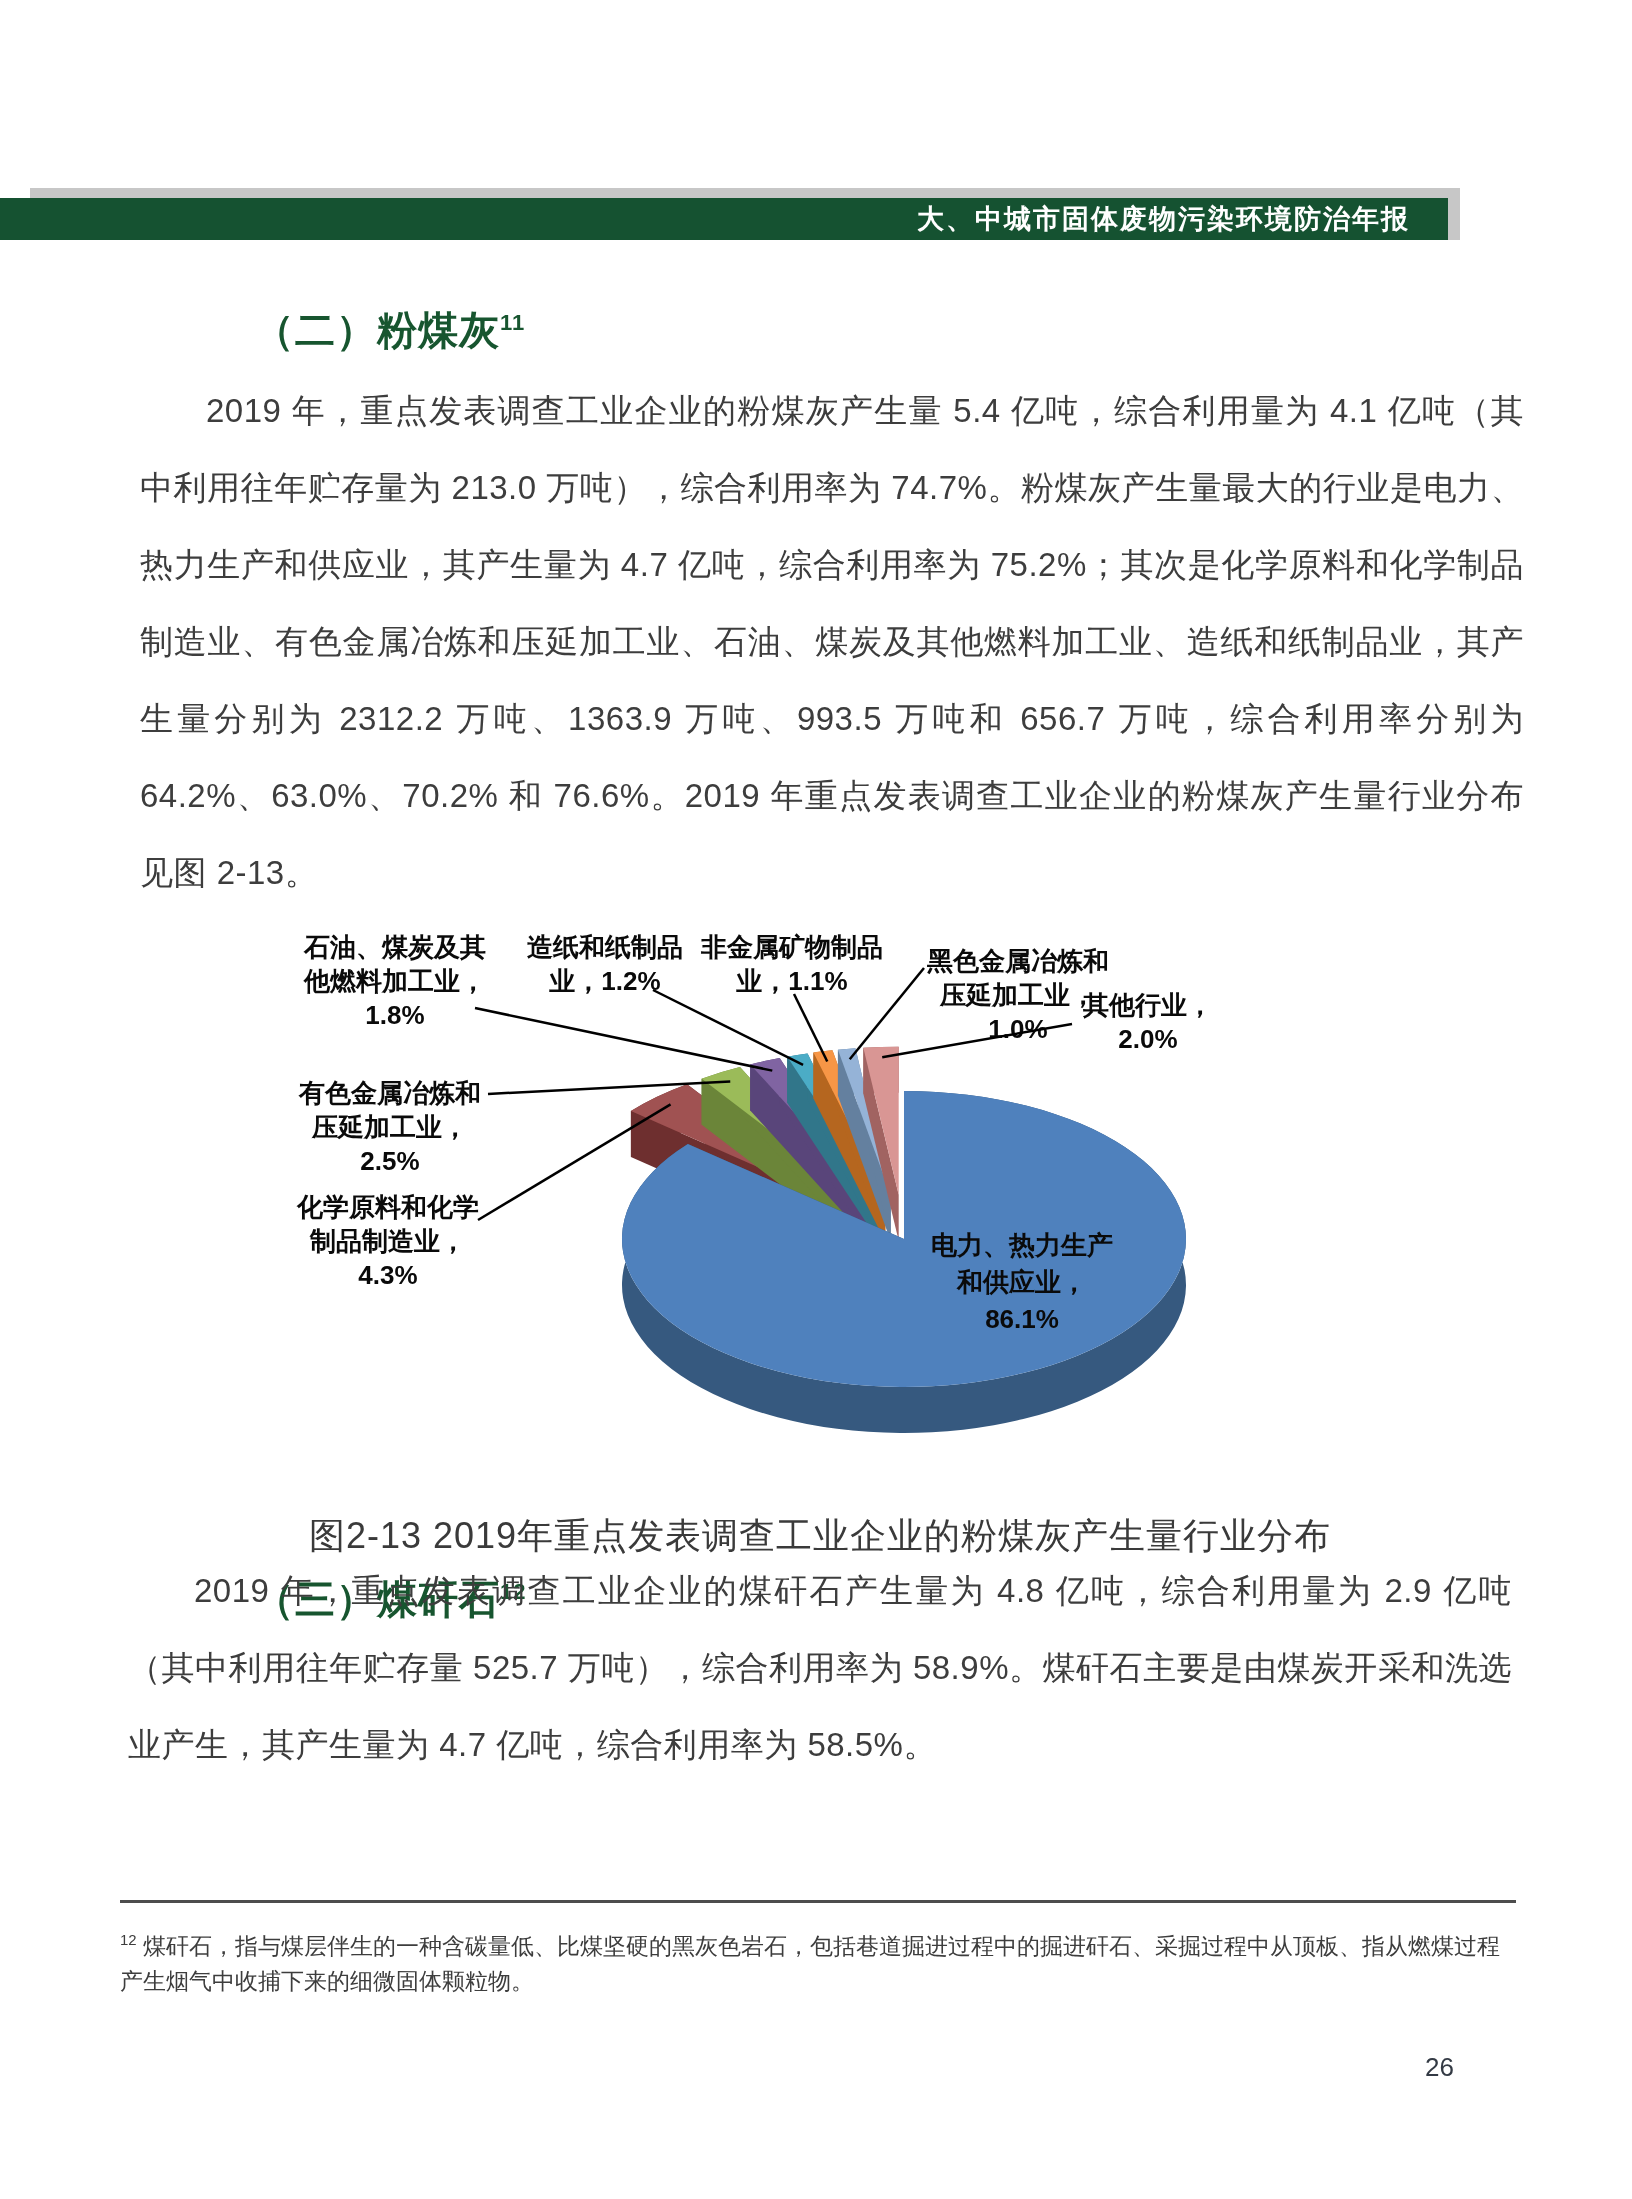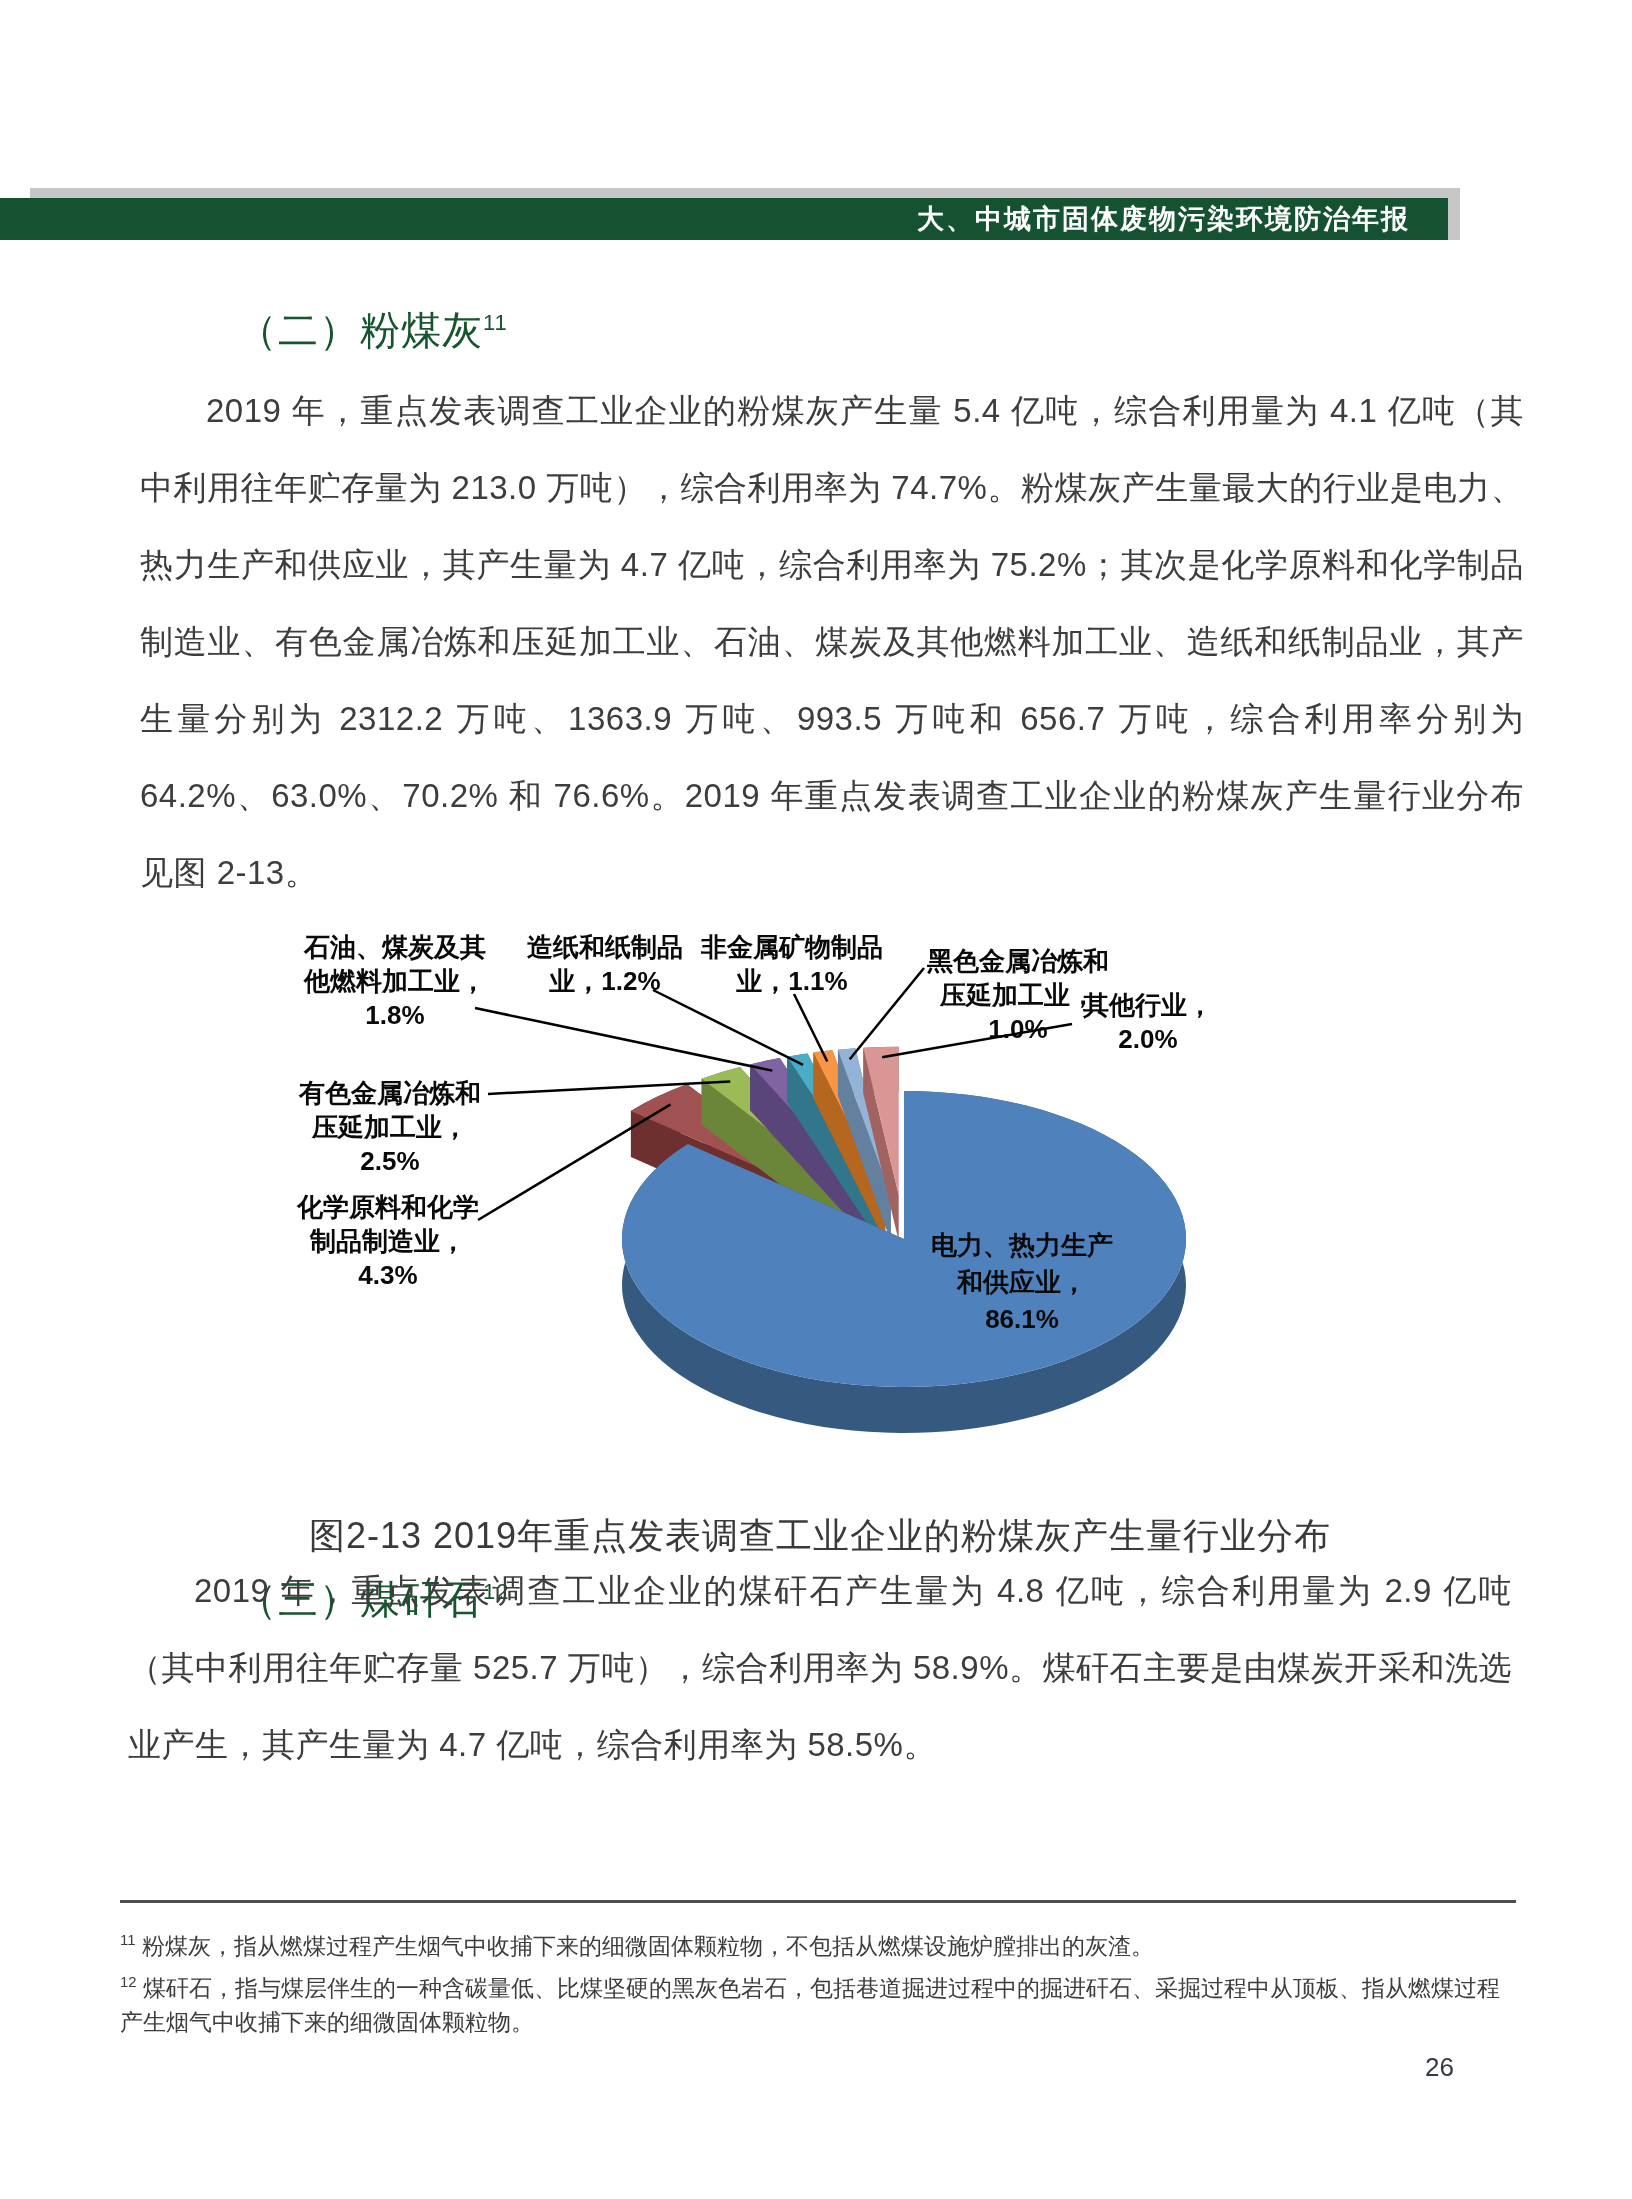--- a/index.html
+++ b/index.html
@@ -8,21 +8,21 @@
     font-family:"Liberation Sans","DejaVu Sans",sans-serif;
     color:#3d3d3d;overflow:hidden;
   }
   .gray-strip{position:absolute;left:30px;top:188px;width:1430px;height:52px;background:#c7c7c7;}
   .green-bar{
     position:absolute;left:0;top:198px;width:1448px;height:42px;background:#155231;
     display:flex;align-items:center;justify-content:flex-end;padding-right:38px;box-sizing:border-box;
   }
   .green-bar .title{color:#ffffff;font-size:27px;font-weight:bold;letter-spacing:2px;}
   .sec-heading{
-    position:absolute;left:237px;font-size:40px;font-weight:normal;color:#17552f;
+    position:absolute;left:254px;font-size:40px;font-weight:bold;color:#17552f;
     letter-spacing:1px;white-space:nowrap;
   }
   .sec-heading sup{font-size:0.55em;vertical-align:super;}
   #heading-fly-ash{top:303px;}
   #heading-coal-gangue{top:1572px;}
   .body-para{
     position:absolute;left:128px;width:1384px;font-size:33px;line-height:77px;
     text-align:justify;text-indent:66px;color:#3d3d3d;letter-spacing:0.5px;
   }
   #para-fly-ash{top:372px;margin-left:12px;}
@@ -117,17 +117,16 @@
 
 <div class="fig-caption">图2-13 2019年重点发表调查工业企业的粉煤灰产生量行业分布</div>
 
 <div class="sec-heading" id="heading-coal-gangue"><span>（三）煤矸石</span><sup>12</sup></div>
 
 <div class="body-para" id="para-coal-gangue">2019 年，重点发表调查工业企业的煤矸石产生量为 4.8 亿吨，综合利用量为 2.9 亿吨（其中利用往年贮存量 525.7 万吨），综合利用率为 58.9%。煤矸石主要是由煤炭开采和洗选业产生，其产生量为 4.7 亿吨，综合利用率为 58.5%。</div>
 
 <div class="footnote-rule"></div>
 
 <div class="footnotes">
-  <div><sup>11</sup> <span>粉煤灰，指从燃煤过程产生烟气中收捕下来的细微固体颗粒物，不包括从燃煤设施炉膛排出的灰渣。</span></div>
   <div><sup>12</sup> <span>煤矸石，指与煤层伴生的一种含碳量低、比煤坚硬的黑灰色岩石，包括巷道掘进过程中的掘进矸石、采掘过程中从顶板、指从燃煤过程产生烟气中收捕下来的细微固体颗粒物。</span></div>
 </div>
 
 <div class="page-number">26</div>
 
 </body></html>

